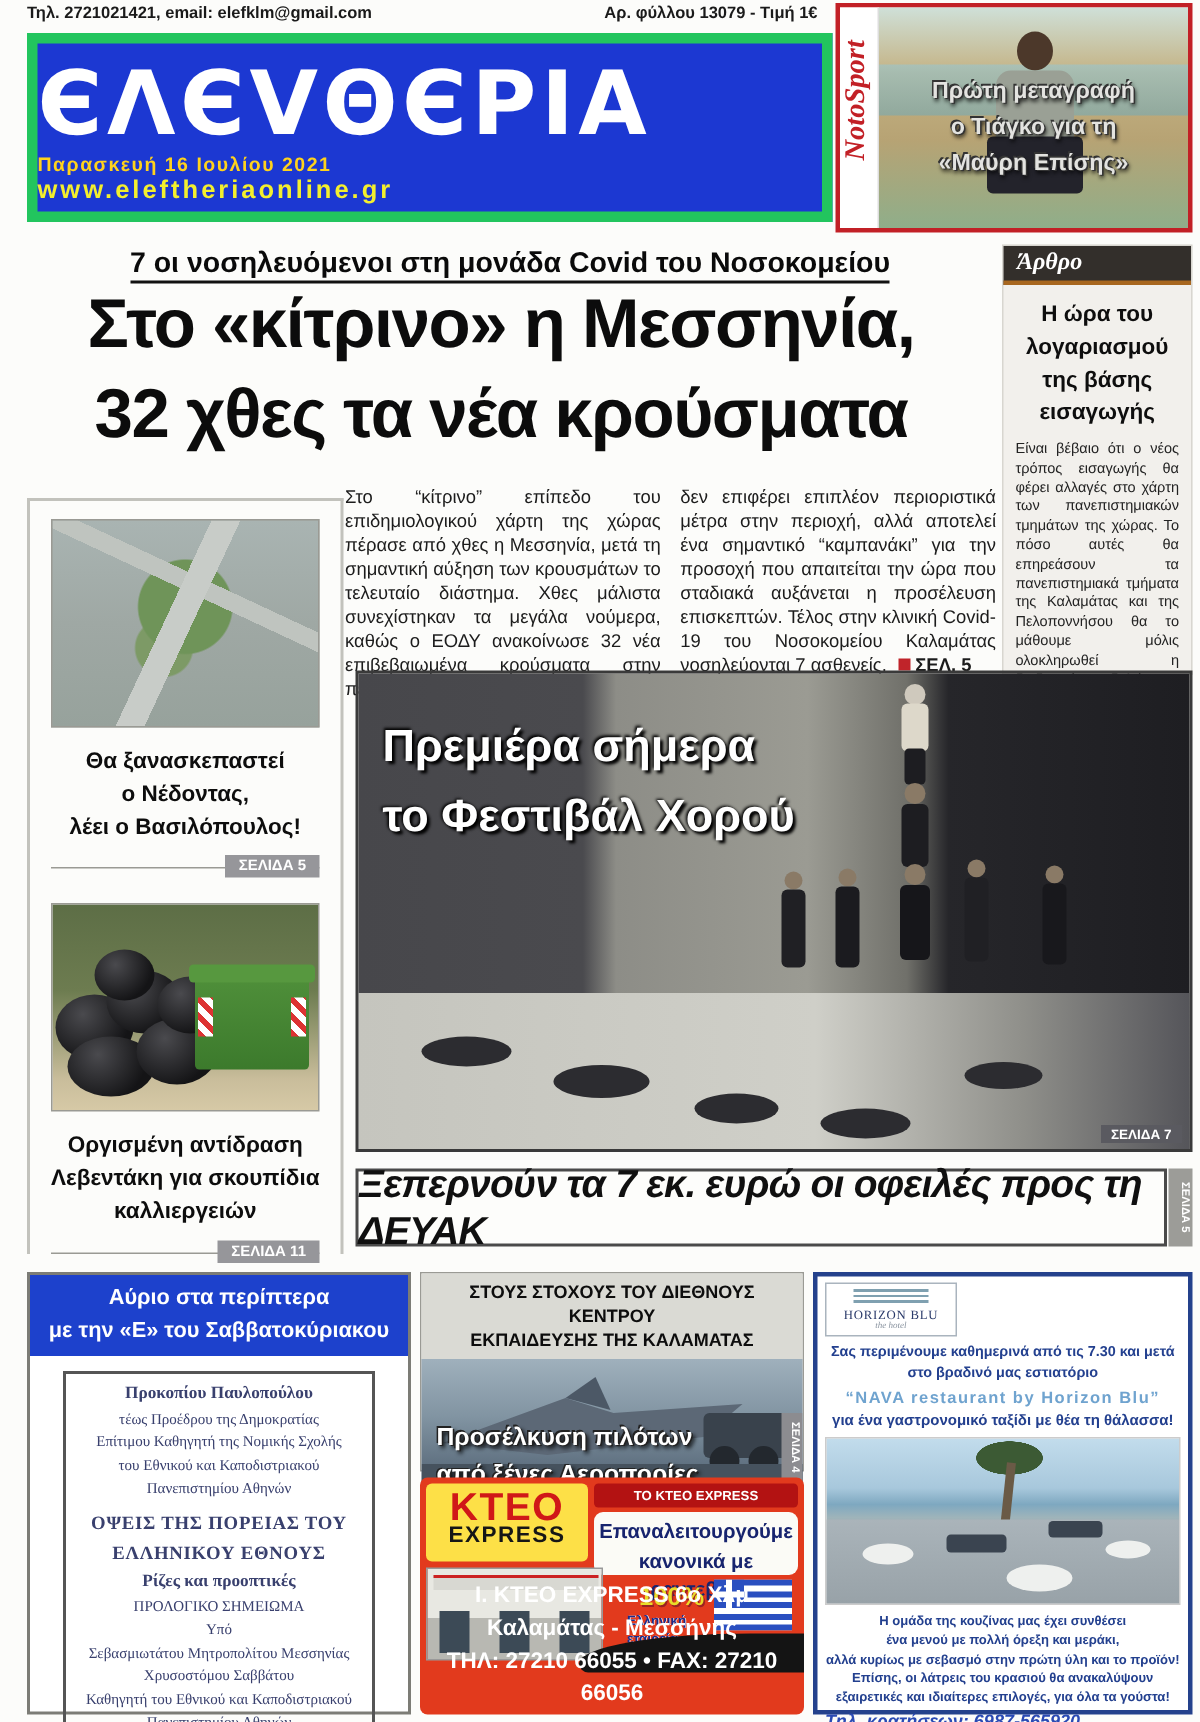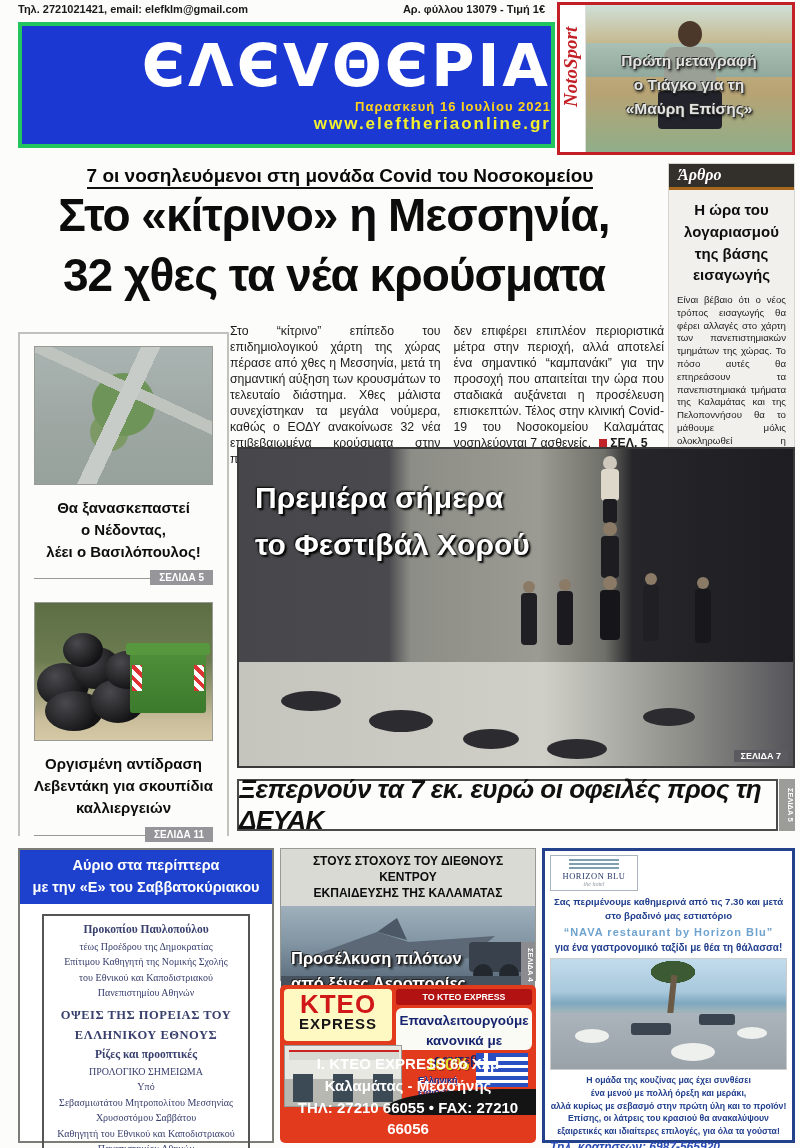--- a/index.html
+++ b/index.html
@@ -5,21 +5,21 @@
   * { margin:0; padding:0; box-sizing:border-box; }
   body { background:#e8e8e4; font-family:"Liberation Sans", sans-serif; }
   #page { position:relative; width:800px; height:1148px; background:#fcfcfa; overflow:hidden; margin:0 auto; }
   .abs { position:absolute; }
   .ml { white-space:pre-line; }
 
   
   .top-header { top:3px; left:18px; width:527px; display:flex; justify-content:space-between; font-size:11px; font-weight:bold; color:#1a1a1a; }
 
   
-  .masthead { top:22px; left:18px; width:537px; height:126px; background:#1c38d2; text-align:right; border:4px solid #22c55e; }
+  .masthead { top:22px; left:18px; width:537px; height:126px; background:#1c38d2; text-align:left; border:7px solid #22c55e; }
   .masthead-logo { font-family:"DejaVu Sans", sans-serif; font-weight:900; color:#fff; font-size:59px; line-height:1.0; letter-spacing:3px; margin-top:10px; }
   .masthead-date { color:#ffd21c; font-weight:bold; font-size:13px; margin-top:4px; letter-spacing:1px; }
   .masthead-site { color:#f3ef2e; font-weight:bold; font-size:17px; letter-spacing:2px; }
 
   
   .notosport { top:2px; left:557px; width:238px; height:153px; border:3px solid #c22026; background:#fff; display:flex; }
   .ns-strip { width:26px; background:#fff; position:relative; border-right:1px solid #ddd; }
   .ns-vtext { position:absolute; left:0; top:0; width:26px; height:124px; writing-mode:vertical-rl; transform:rotate(180deg); font-family:"Liberation Serif", serif; font-style:italic; font-weight:bold; font-size:19px; color:#c22026; text-align:center; }
   .ns-main { position:relative; flex:1; background:linear-gradient(180deg,#cfe0d8 0%, #c4b283 30%, #b7a374 60%, #8fae8a 100%); overflow:hidden; }
   .ns-sea { position:absolute; left:0; top:38px; width:100%; height:34px; background:linear-gradient(180deg,#9fc4c6,#7fa9ac); opacity:.7; }
@@ -93,21 +93,21 @@
 
   
   .pilot { top:848px; left:280px; width:256px; height:133px; border:1px solid #9a9a94; background:#fff; }
   .pilot-head { background:#dadad4; text-align:center; font-weight:800; font-size:12px; line-height:1.35; padding:4px 2px; color:#0d0d0d; }
   .pilot-photo { position:relative; height:96px; overflow:hidden; background:linear-gradient(180deg,#9fb0bc 0%, #8194a2 40%, #5f7080 75%, #4a5866 100%); }
   .pilot-overlay { position:absolute; left:10px; bottom:6px; font-size:16.5px; font-weight:bold; color:#fff; line-height:1.5; text-shadow:1px 1px 0 #222, -1px -1px 0 #222, 2px 2px 3px #000;margin-top:16px; }
   .pilot-tab { position:absolute; right:0; bottom:14px; width:14px; height:46px; background:#8c8c90; }
 
   
   .kteo { top:985px; left:280px; width:256px; height:158px; background:#e23a1d; border-radius:5px; overflow:hidden; }
-  .kteo-logo { position:absolute; left:4px; top:4px; width:108px; height:52px; background:#fef9c3; border-radius:4px; text-align:center; }
+  .kteo-logo { position:absolute; left:4px; top:4px; width:108px; height:52px; background:#fde047; border-radius:4px; text-align:center; }
   .kteo-logo .l1 { color:#d01818; font-weight:900; font-size:26px; line-height:1.0; letter-spacing:1px; margin-top:2px; }
   .kteo-logo .l2 { color:#161616; font-weight:800; font-size:15px; letter-spacing:1px; line-height:0.9; }
   .kteo-banner { position:absolute; left:116px; top:4px; width:136px; height:16px; background:#b31212; color:#fff; font-weight:bold; font-size:8.8px; text-align:center; line-height:16px; border-radius:3px; }
   .kteo-msg { position:absolute; left:116px; top:23px; width:136px; height:42px; background:#fbfbf6; border-radius:6px; color:#17246e; font-weight:800; font-size:13.5px; text-align:center; line-height:1.45; padding-top:3px; }
   .kteo-build { position:absolute; left:4px; top:60px; width:118px; height:62px; background:linear-gradient(180deg,#e8e8e2 0 55%, #b8b8b2 55% 100%); border:1px solid #999; }
   .kteo-build .sign { position:absolute; left:4px; top:4px; width:110px; height:10px; background:#d8d8d2; border-top:2px solid #c22; }
   .kteo-build .door { position:absolute; width:20px; height:28px; background:#3c4a56; bottom:4px; }
   .kteo-pct { position:absolute; left:146px; top:70px; color:#e8dc2a; font-weight:900; font-size:17px; text-shadow:1px 1px 0 #922; }
   .kteo-greek { position:absolute; left:138px; top:90px; color:#1c2c8c; font-weight:bold; font-size:9px; line-height:1.3; text-shadow:0.5px 0.5px 0 #fff; }
   .kteo-flag { position:absolute; left:196px; top:68px; width:52px; height:34px; }

